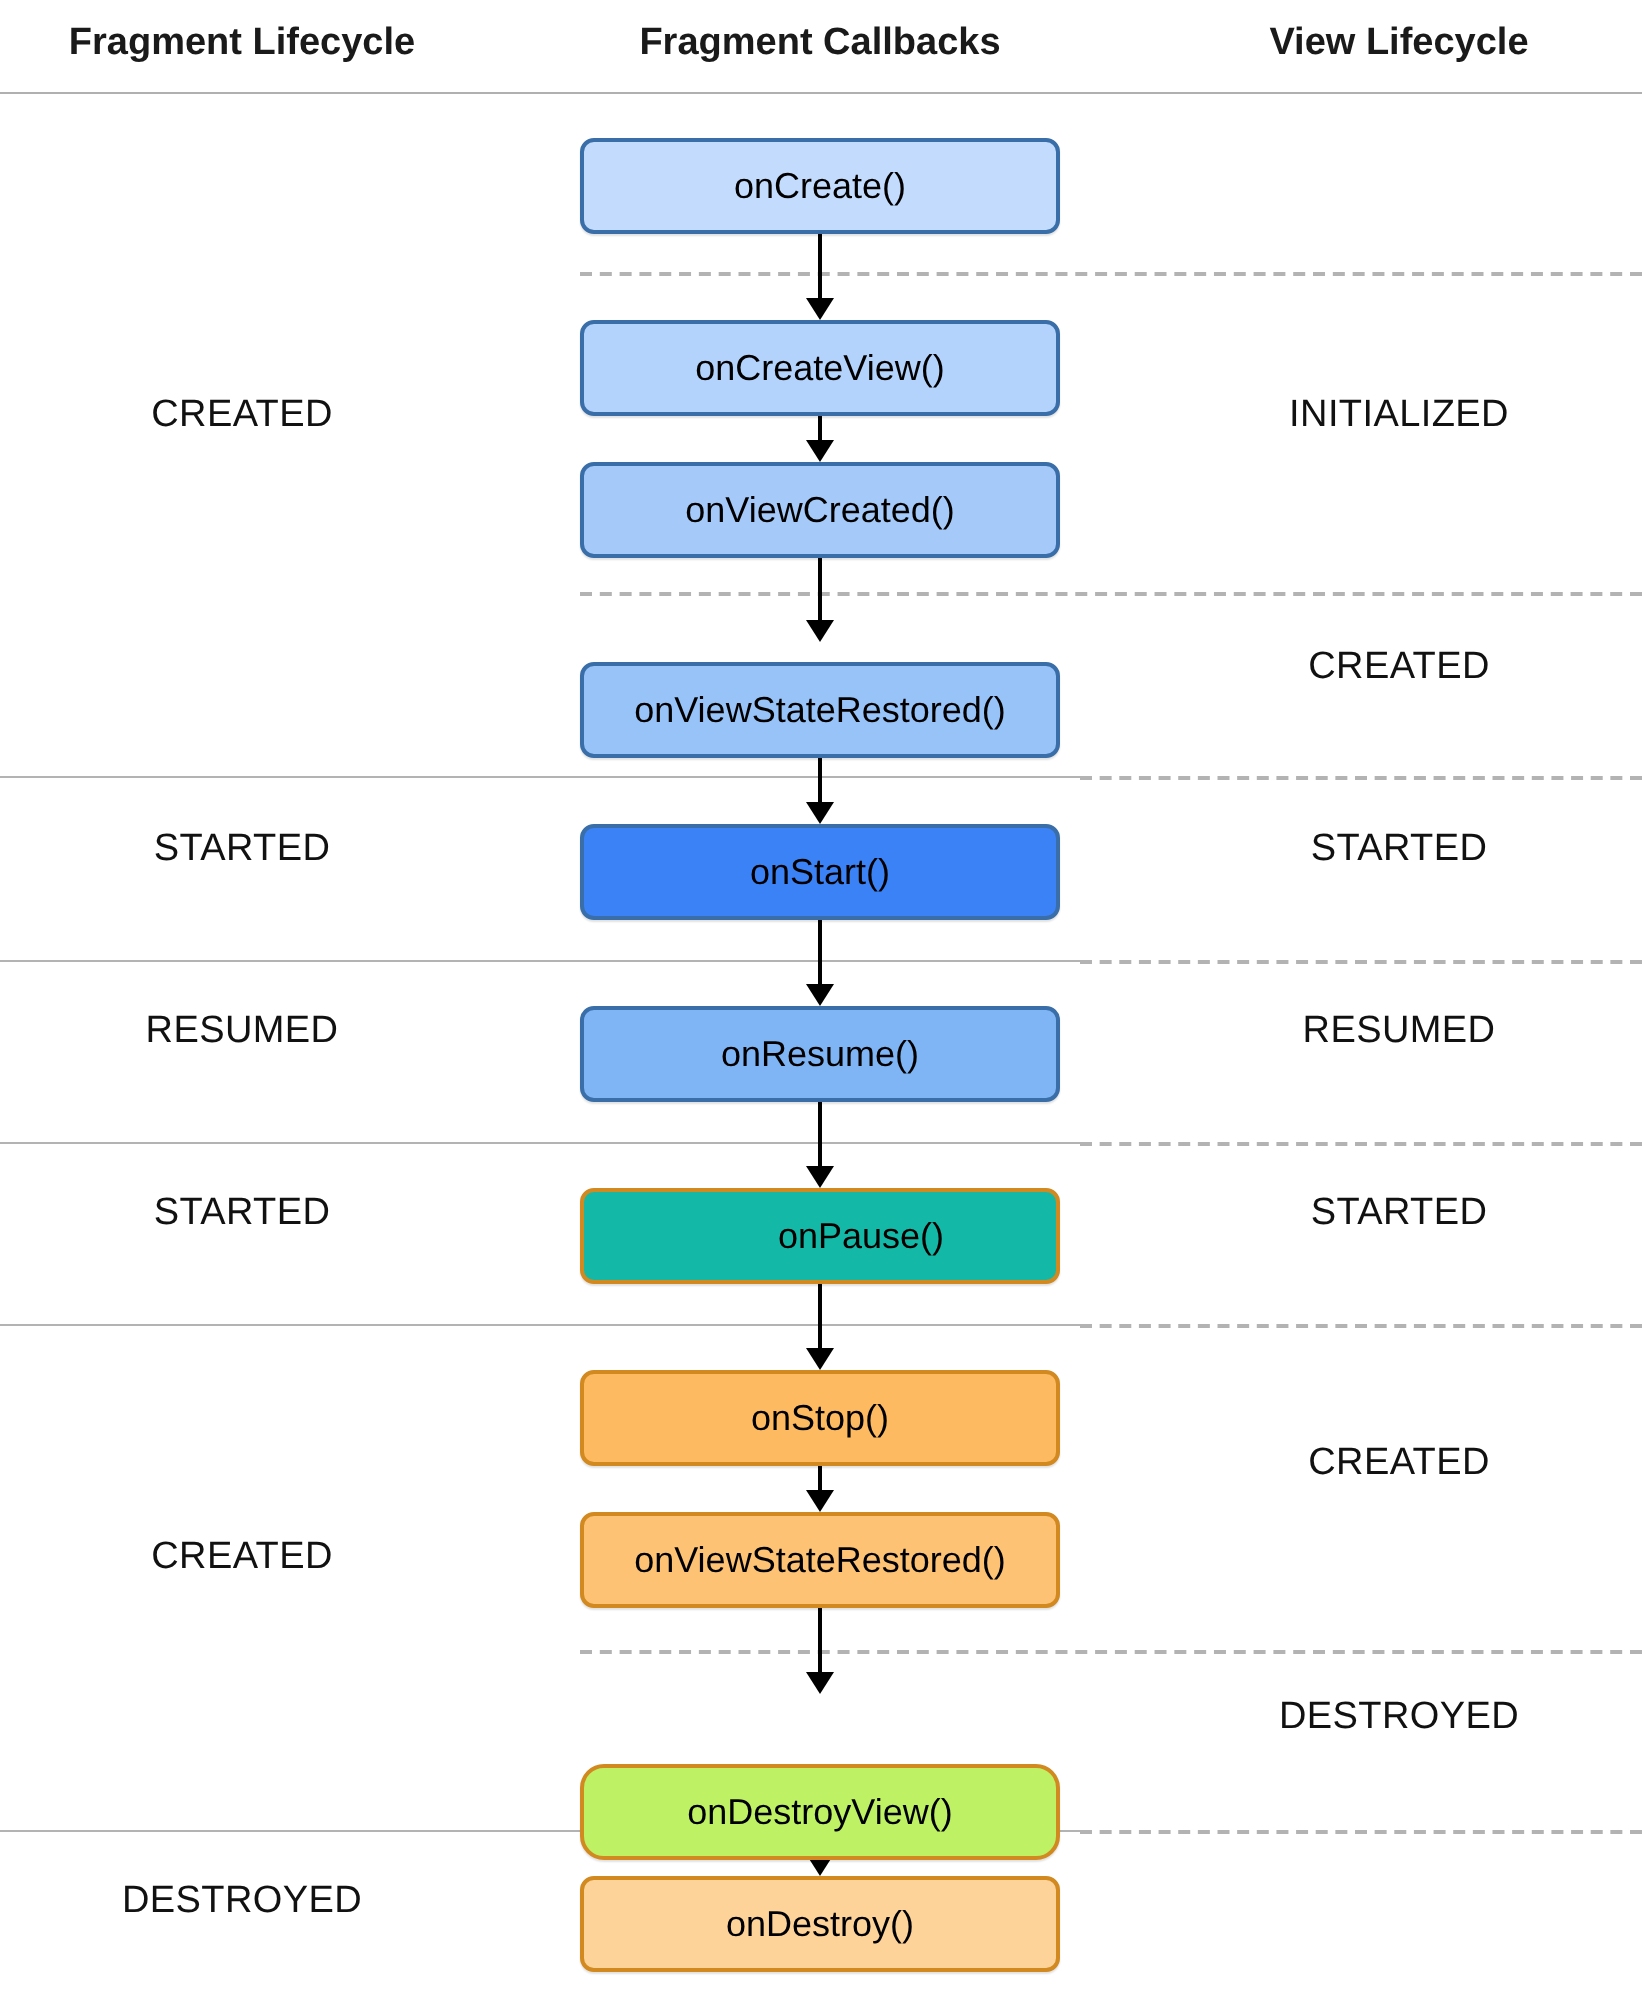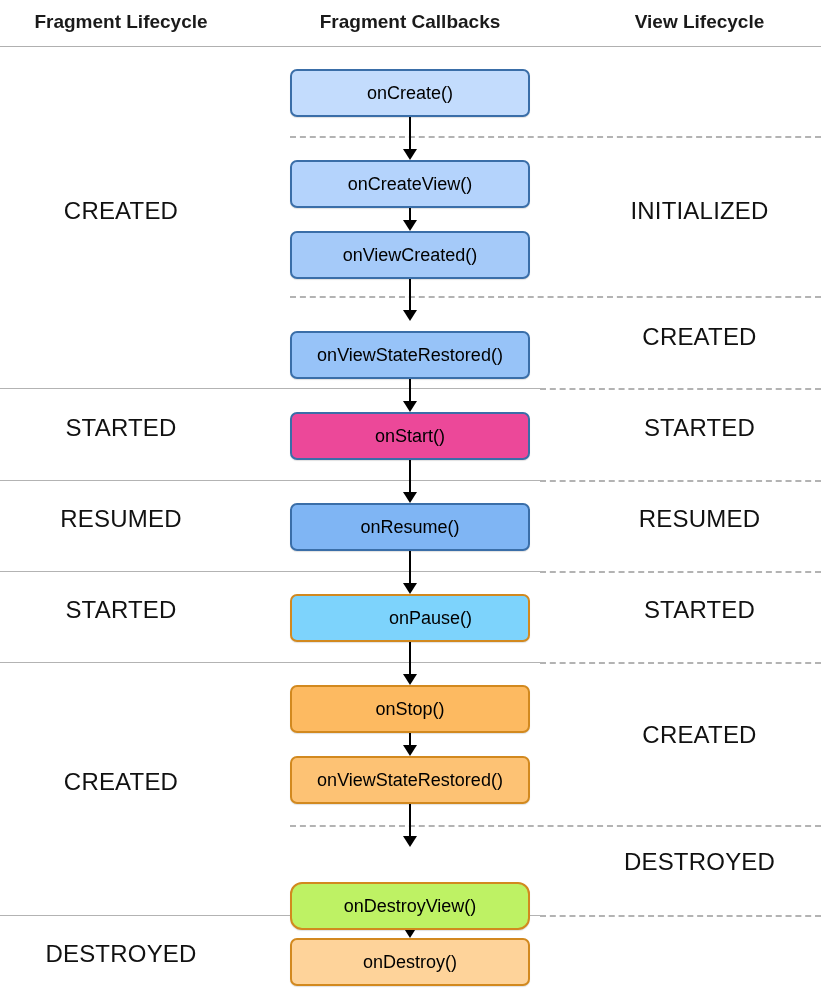--- a/index.html
+++ b/index.html
@@ -63,21 +63,21 @@
     position: absolute;
     top: 0;
     height: 0;
     border-top: 2px dashed #b3b3b3;
   }
 
   
   .state-label {
     position: absolute;
     text-align: center;
-    font-size: 24px;
+    font-size: 19px;
     color: #111111;
     white-space: nowrap;
     letter-spacing: 0.2px;
   }
   .state-label.col-left  { left: 0px;   width: 242px; }
   .state-label.col-right { left: 578px; width: 243px; }
 
   
   .callback-box {
     position: absolute;
@@ -223,22 +223,22 @@
         <div class="shaft" style="height: 34px; background: rgb(0, 0, 0);"></div>
         <div class="head" style="top: 32px; border-top-color: rgb(0, 0, 0);"></div>
       </div>
     </div>
 
   <div id="callbacks-layer">
       <div class="callback-box" style="top: 69px; background: rgb(195, 220, 253); border-color: rgb(58, 110, 168);">onCreate()</div>
       <div class="callback-box" style="top: 160px; background: rgb(180, 211, 252); border-color: rgb(58, 110, 168);">onCreateView()</div>
       <div class="callback-box" style="top: 231px; background: rgb(165, 202, 249); border-color: rgb(58, 110, 168);">onViewCreated()</div>
       <div class="callback-box" style="top: 331px; background: rgb(151, 195, 248); border-color: rgb(58, 110, 168);">onViewStateRestored()</div>
-      <div class="callback-box" style="top: 412px; background: #ec4899; border-color: rgb(58, 110, 168);">onStart()</div>
+      <div class="callback-box" style="top: 412px; background: #3b82f6; border-color: rgb(58, 110, 168);">onStart()</div>
       <div class="callback-box" style="top: 503px; background: rgb(127, 181, 244); border-color: rgb(58, 110, 168);">onResume()</div>
-      <div class="callback-box" style="top: 594px; background: #7dd3fc; border-color: rgb(210, 137, 31); padding-left: 41px;">onPause()</div>
+      <div class="callback-box" style="top: 594px; background: #14b8a6; border-color: rgb(210, 137, 31); padding-left: 41px;">onPause()</div>
       <div class="callback-box" style="top: 685px; background: rgb(253, 186, 97); border-color: rgb(210, 137, 31);">onStop()</div>
       <div class="callback-box" style="top: 756px; background: rgb(253, 194, 116); border-color: rgb(210, 137, 31);">onViewStateRestored()</div>
       <div class="callback-box" style="top: 882px; background: #bef264; border-color: rgb(210, 137, 31); border-radius: 12px;">onDestroyView()</div>
       <div class="callback-box" style="top: 938px; background: rgb(254, 211, 154); border-color: rgb(210, 137, 31);">onDestroy()</div>
     </div>
 
 </div>
 
 </body></html>

